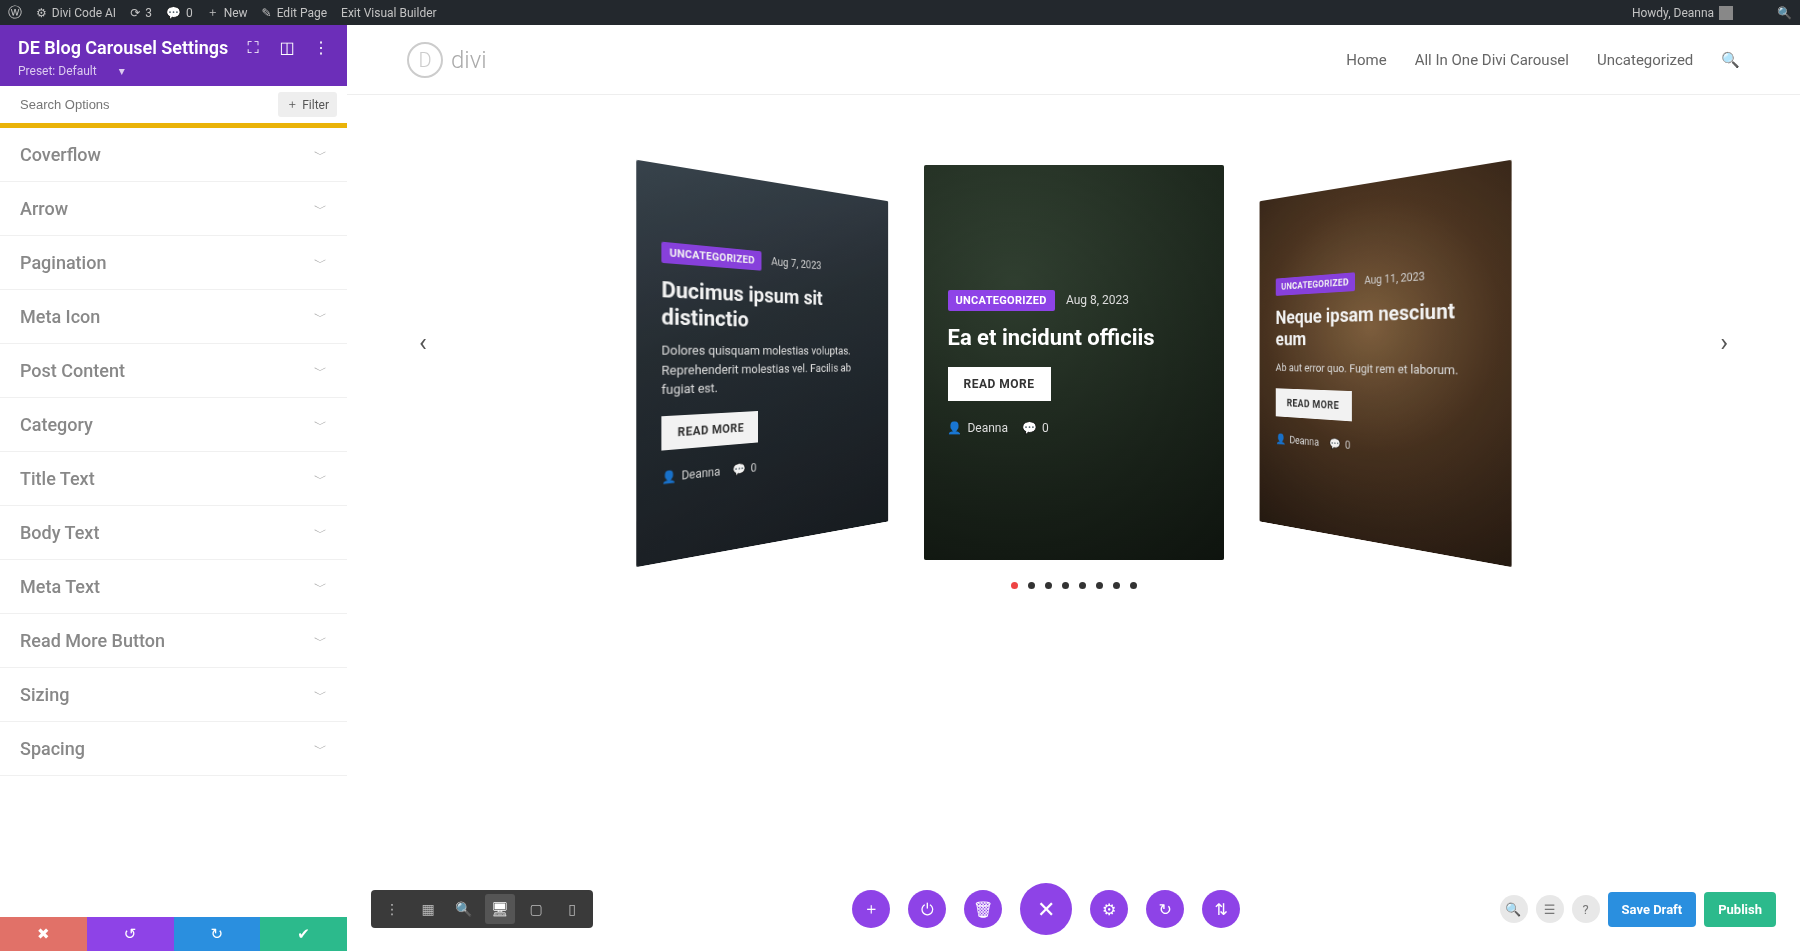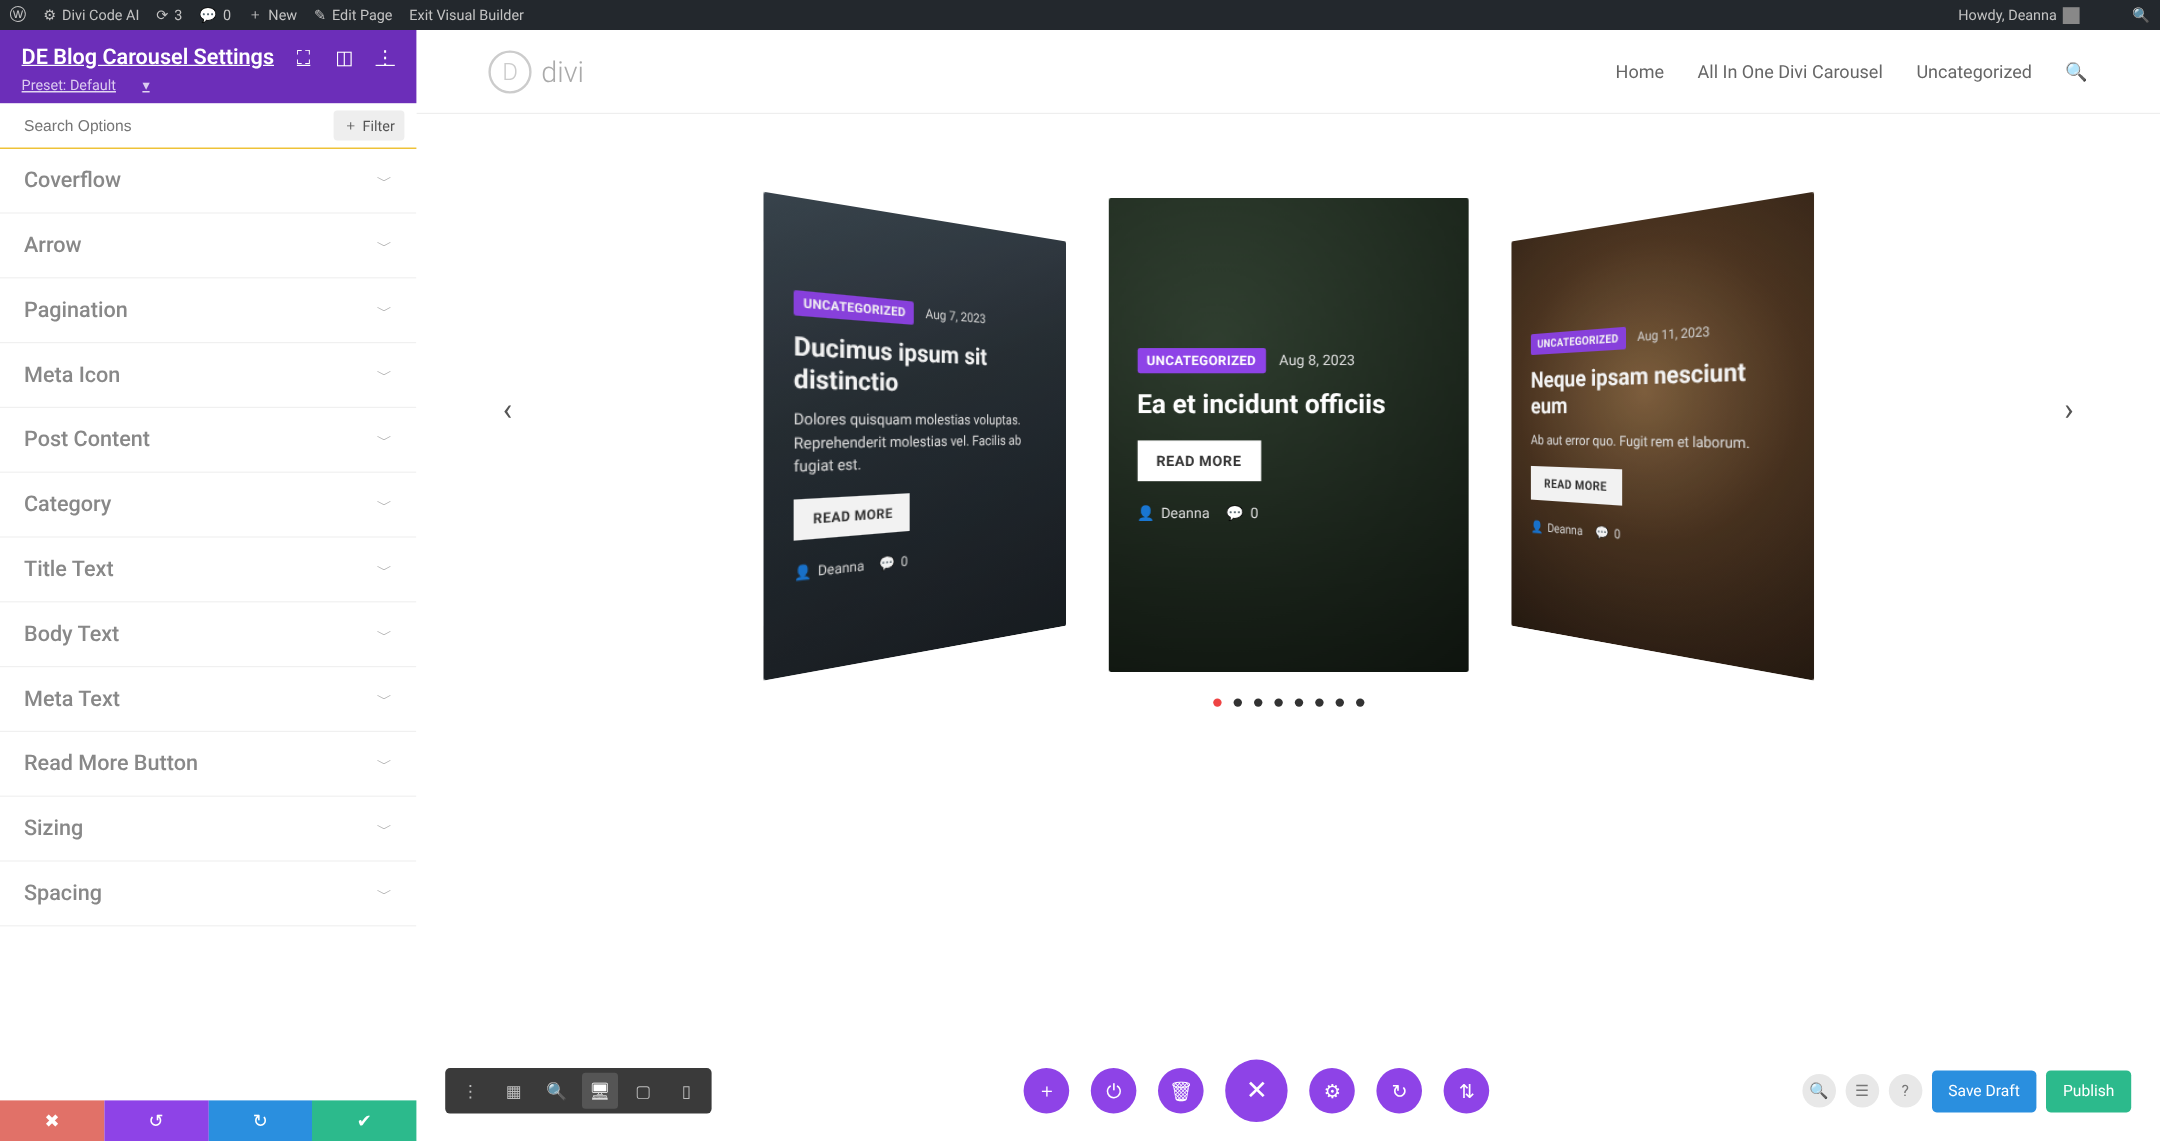--- a/index.html
+++ b/index.html
@@ -8,30 +8,30 @@
   .wp-adminbar { height: 25px; background: #23282d; color: #c3c3c3; display: flex; align-items: center; padding: 0 8px; gap: 14px; font-size: 12px; position: relative; }
   .wp-adminbar .left-items, .wp-adminbar .right-items { display: flex; align-items: center; gap: 14px; }
   .wp-adminbar .right-items { margin-left: auto; gap: 44px; }
   .wp-adminbar a { color: #c3c3c3; text-decoration: none; display: flex; align-items: center; gap: 5px; }
   .wp-adminbar .wp-icon { font-size: 14px; }
   .avatar-box { width: 14px; height: 14px; background: #888; display: inline-block; }
   
   .app { display: flex; height: calc(100vh - 25px); }
   
   .sidebar { width: 347px; display: flex; flex-direction: column; background: #fff; position: relative; }
-  .sidebar-header { background: #6C2EB9; color: #fff; padding: 12px 18px 8px 18px; text-decoration: underline; }
+  .sidebar-header { background: #6C2EB9; color: #fff; padding: 12px 18px 8px 18px; }
   .sidebar-title-row { display: flex; align-items: center; }
   .sidebar-title { font-size: 18px; font-weight: 600; flex: 1; }
   .sidebar-header-icons { display: flex; gap: 18px; }
   .sidebar-header-icons span { width: 16px; height: 16px; display: flex; align-items: center; justify-content: center; font-size: 16px; cursor: pointer; }
   .preset-row { font-size: 12px; color: #dccbf0; margin-top: 6px; display: flex; align-items: center; gap: 22px; }
   .tab-bar { display: flex; background: #6C2EB9; }
   .tab { flex: 0 0 auto; padding: 10px 24px; color: #e5d8f5; font-size: 13px; cursor: pointer; }
   .tab.active { background: #8E43E7; color: #fff; }
-  .filter-row { display: flex; align-items: center; padding: 6px 10px 6px 20px; border-bottom: 1px solid #eab308; }
+  .filter-row { display: flex; align-items: center; padding: 6px 10px 6px 20px; border-bottom: 5px solid #eab308; }
   .filter-row input { border: none; outline: none; flex: 1; font-size: 13px; color: #888; background: transparent; }
   .filter-btn { background: #eee; border-radius: 3px; padding: 4px 8px; display: flex; align-items: center; gap: 4px; color: #555; font-size: 12px; cursor: pointer; }
   .options-list { flex: 1; overflow-y: auto; }
   .option-row { display: flex; align-items: center; justify-content: space-between; padding: 16px 20px; color: #888; font-size: 18px; font-weight: 500; border-bottom: 1px solid #f0f0f0; cursor: pointer; }
   .option-row .chev { font-size: 13px; color: #aaa; }
   .sidebar-footer { display: flex; height: 34px; }
   .sf-btn { flex: 1; display: flex; align-items: center; justify-content: center; color: #fff; font-size: 15px; cursor: pointer; }
   .sf-red { background: #E17168; }
   .sf-purple { background: #8E43E7; }
   .sf-blue { background: #2A8FDF; }
@@ -71,21 +71,21 @@
   
   .builder-bar { position: absolute; left: 0; right: 0; bottom: 16px; display: flex; align-items: center; justify-content: space-between; padding: 0 24px; }
   .bb-left { display: flex; align-items: center; background: #3a3a3a; border-radius: 4px; padding: 4px 6px; gap: 6px; }
   .bb-left .bb-icon { width: 30px; height: 30px; display: flex; align-items: center; justify-content: center; color: #bbb; font-size: 14px; cursor: pointer; border-radius: 3px; }
   .bb-left .bb-icon.active { background: #555; color: #fff; }
   .bb-center { display: flex; gap: 18px; align-items: center; }
   .bb-c-btn { width: 38px; height: 38px; border-radius: 50%; background: #8E43E7; color: #fff; display: flex; align-items: center; justify-content: center; font-size: 16px; cursor: pointer; }
   .bb-c-btn.big { width: 52px; height: 52px; font-size: 22px; }
   .bb-right { display: flex; gap: 8px; align-items: center; }
   .bb-r-icon { width: 28px; height: 28px; border-radius: 50%; background: #e8e8e8; color: #777; display: flex; align-items: center; justify-content: center; font-size: 13px; cursor: pointer; }
-  .bb-save { padding: 10px 14px; border-radius: 4px; font-size: 13px; font-weight: 400; cursor: pointer; }
+  .bb-save { padding: 10px 14px; border-radius: 4px; font-size: 13px; font-weight: 700; cursor: pointer; }
   .bb-draft { background: #2A8FDF; color: #fff; }
   .bb-publish { background: #2CBA8C; color: #fff; }
 </style>
 </head>
 <body>
 
 <div class="wp-adminbar">
   <div class="left-items">
     <a href="#">
         <span class="wp-icon">ⓦ</span>

